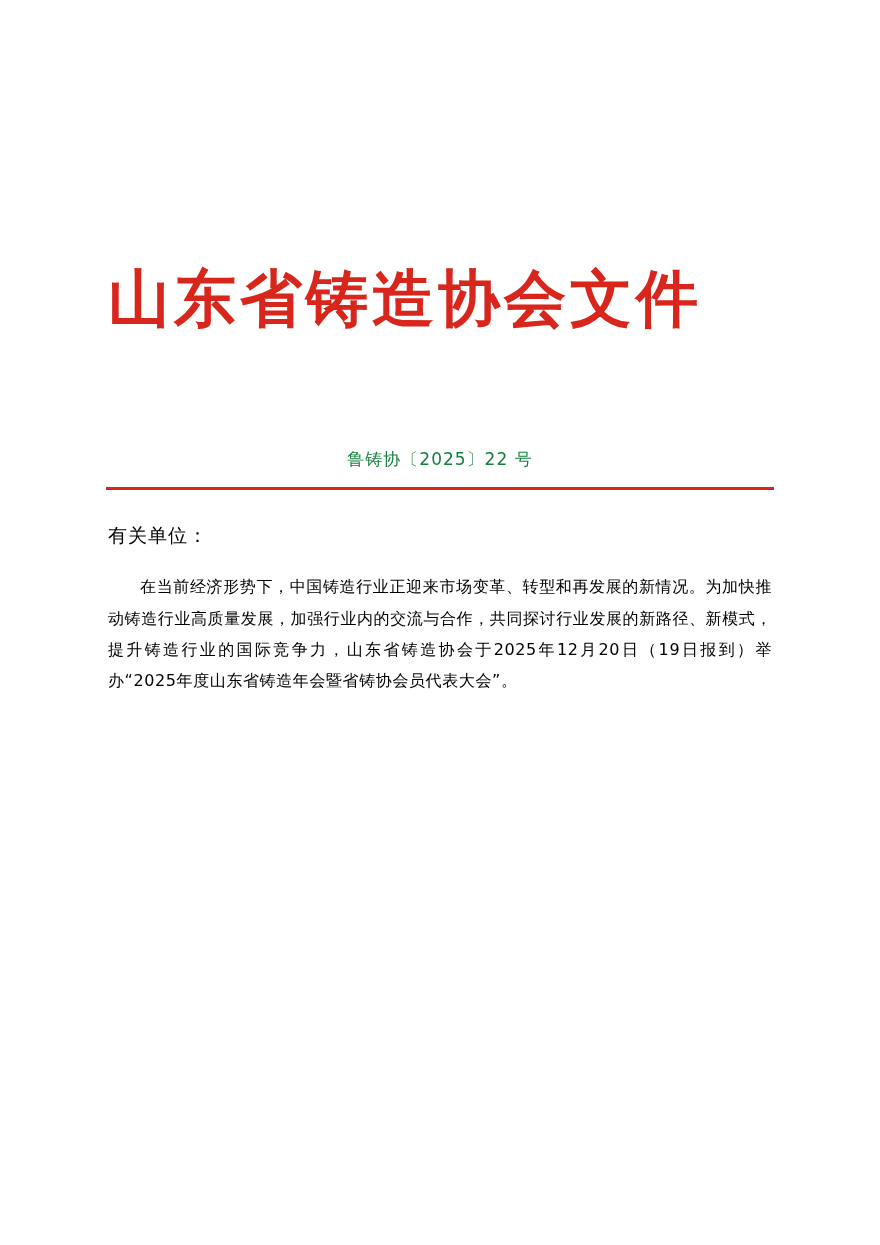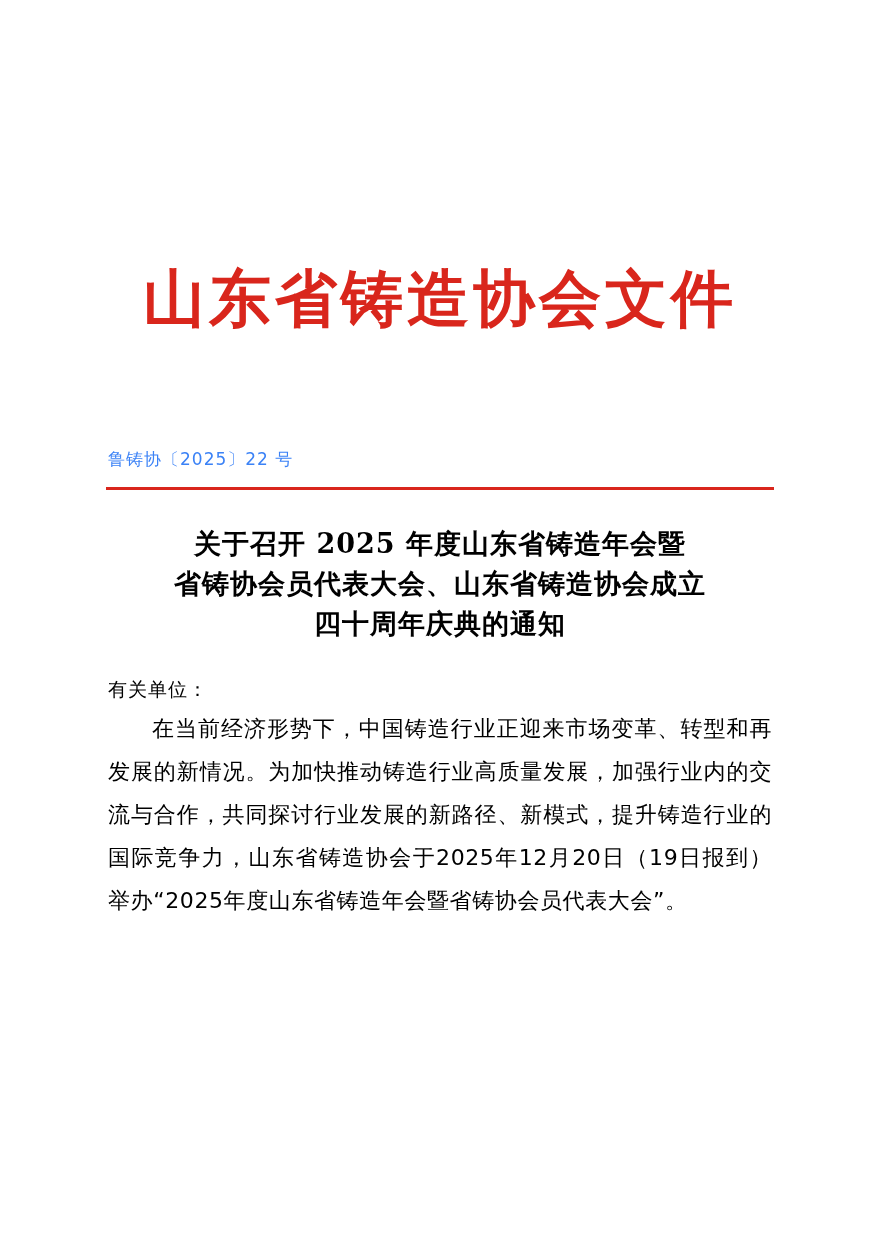--- a/index.html
+++ b/index.html
@@ -16,35 +16,35 @@
     overflow: hidden;
   }
   .page {
     position: relative;
     width: 880px;
     height: 1245px;
     box-sizing: border-box;
     padding: 0 108px;
   }
   .masthead {
-    text-align: center;
     color: #d9261c;
     font-family: "DejaVu Serif", "Liberation Serif", serif;
     font-weight: bold;
     font-size: 62px;
     letter-spacing: 4px;
     line-height: 1;
     margin-top: 268px;
     white-space: nowrap;
   }
   .doc-number {
+    text-align: center;
     font-family: "DejaVu Sans", "Liberation Sans", sans-serif;
     font-size: 17px;
     letter-spacing: 1px;
-    color: #3b82f6;
+    color: #15803d;
     margin-top: 118px;
   }
   .red-rule {
     height: 3px;
     background: #d9261c;
     margin-top: 16px;
     margin-left: -2px;
     margin-right: -2px;
   }
   .title {
@@ -60,48 +60,43 @@
   .title div { white-space: nowrap; }
   .salutation {
     font-family: "DejaVu Sans", "Liberation Sans", sans-serif;
     font-size: 19px;
     margin-top: 30px;
     letter-spacing: 1px;
     line-height: 1.6;
   }
   .body-text {
     font-family: "DejaVu Sans", "Liberation Sans", sans-serif;
-    font-size: 22px;
+    font-size: 16px;
     line-height: 1.95;
     text-align: justify;
     text-justify: inter-ideograph;
     letter-spacing: 0.6px;
-    margin-top: 4px;
+    margin-top: 21px;
   }
   .body-text p {
     margin: 0;
     text-indent: 2em;
   }
 </style>
 </head>
 <body>
 
 <div class="page">
 
   <div class="masthead">山东省铸造协会文件</div>
 
   <div class="doc-number">鲁铸协〔2025〕22 号</div>
 
   <div class="red-rule"></div>
 
-  <div class="title">
-    <div>关于召开 2025 年度山东省铸造年会暨</div>
-    <div>省铸协会员代表大会、山东省铸造协会成立</div>
-    <div>四十周年庆典的通知</div>
-  </div>
 
   <div class="salutation">有关单位：</div>
 
   <div class="body-text">
     <p>在当前经济形势下，中国铸造行业正迎来市场变革、转型和再发展的新情况。为加快推动铸造行业高质量发展，加强行业内的交流与合作，共同探讨行业发展的新路径、新模式，提升铸造行业的国际竞争力，山东省铸造协会于2025年12月20日（19日报到）举办“2025年度山东省铸造年会暨省铸协会员代表大会”。</p>
   </div>
 
 </div>
 
 </body></html>

